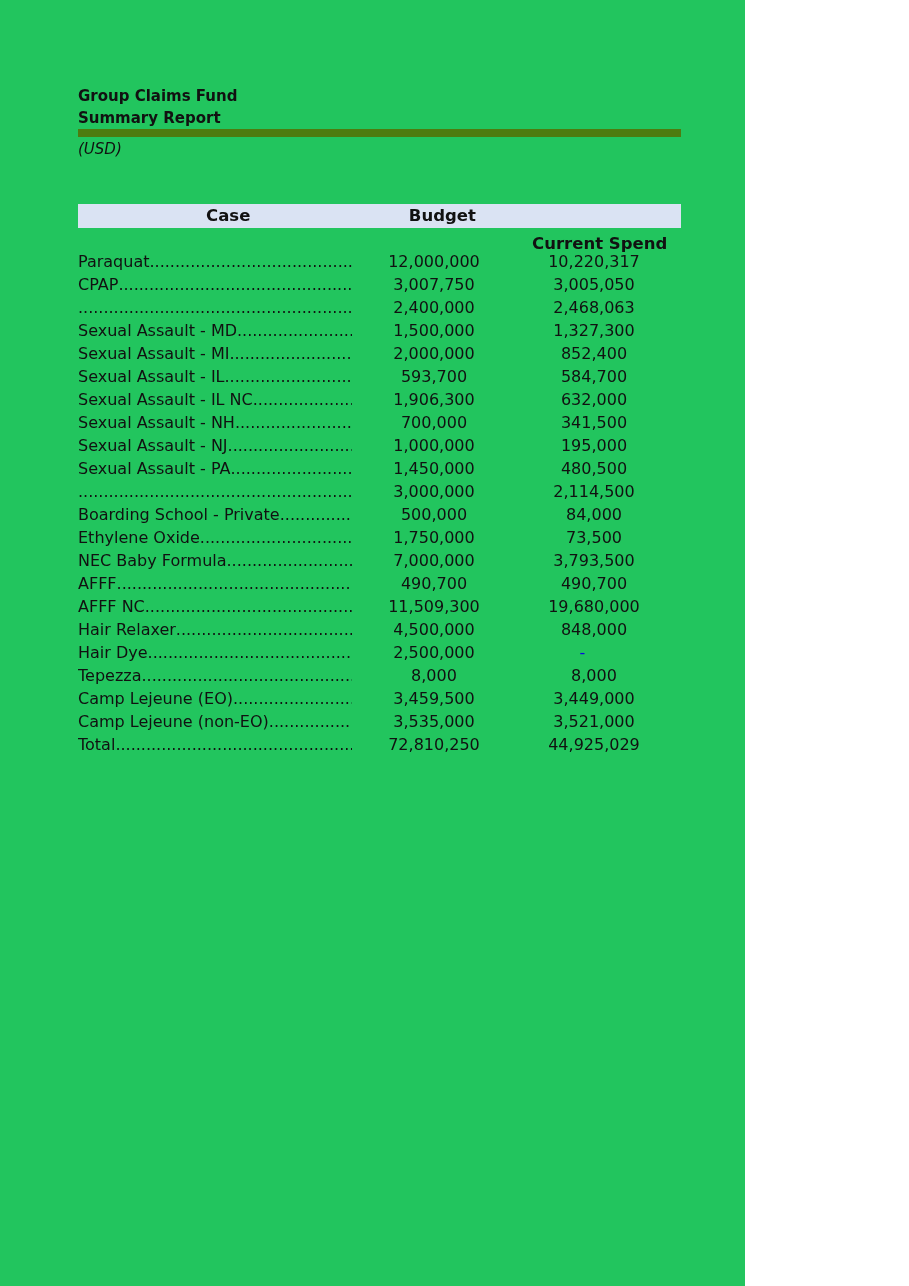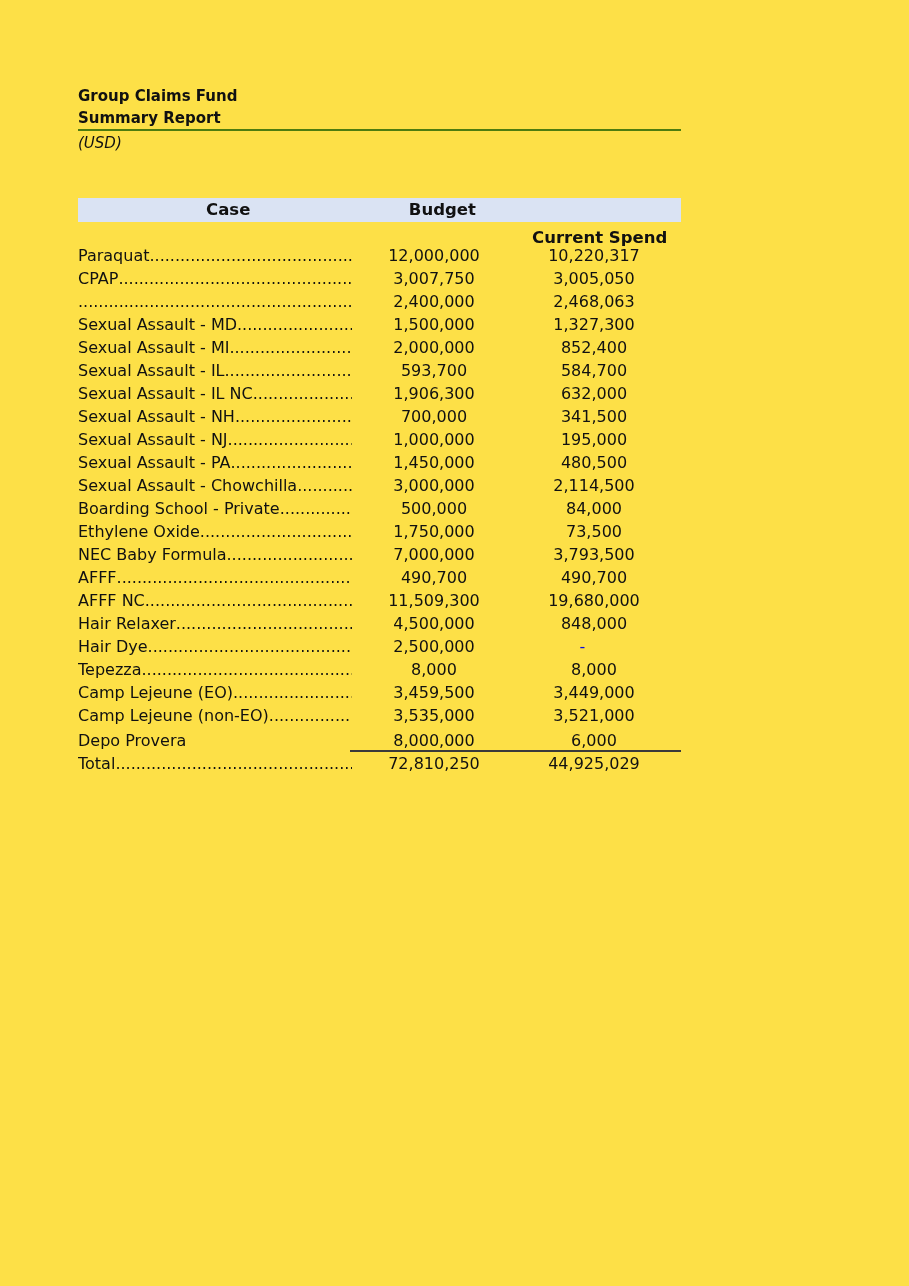--- a/index.html
+++ b/index.html
@@ -5,36 +5,36 @@
   * { margin: 0; padding: 0; box-sizing: border-box; }
   html, body { background: #ffffff; }
   body {
     width: 909px; height: 1286px;
     font-family: "DejaVu Sans", sans-serif;
     color: #111111;
     overflow: hidden;
   }
   .page {
     position: relative;
-    width: 909px; height: 1286px;
-    background: #fde047;
+    width: 745px; height: 1286px;
+    background: #22c55e;
   }
   .content {
     position: absolute;
     left: 78px; top: 85px;
     width: 603px;
   }
   .title-line1 {
     font-size: 15px; font-weight: bold;
     line-height: 23px; white-space: nowrap;
   }
   .title-line2 {
     font-size: 15px; font-weight: bold;
     line-height: 21px; white-space: nowrap;
-    border-bottom: 2px solid #4d7c0f;
+    border-bottom: 8px solid #4d7c0f;
   }
   .subtitle {
     font-size: 15px; font-style: italic;
     line-height: 21px; margin-top: 2px;
   }
   .table { margin-top: 44px; }
   .header-row {
     display: flex;
     height: 24px; line-height: 24px;
     background: #dae3f3;
@@ -169,21 +169,20 @@
           <div class="row">
     <div class="cell-case">
       <span class="case-label">Sexual Assault - PA</span>
       <span class="dot-leader">................................................................................</span>
     </div>
     <div class="cell-num cell-budget">1,450,000</div>
     <div class="cell-num cell-spend">480,500</div>
   </div>
           <div class="row">
     <div class="cell-case">
-      <span class="case-label">Sexual Assault - Chowchilla</span>
       <span class="dot-leader">................................................................................</span>
     </div>
     <div class="cell-num cell-budget">3,000,000</div>
     <div class="cell-num cell-spend">2,114,500</div>
   </div>
           <div class="row">
     <div class="cell-case">
       <span class="case-label">Boarding School - Private</span>
       <span class="dot-leader">................................................................................</span>
     </div>
@@ -255,28 +254,20 @@
     <div class="cell-num cell-spend">3,449,000</div>
   </div>
           <div class="row">
     <div class="cell-case">
       <span class="case-label">Camp Lejeune (non-EO)</span>
       <span class="dot-leader">................................................................................</span>
     </div>
     <div class="cell-num cell-budget">3,535,000</div>
     <div class="cell-num cell-spend">3,521,000</div>
   </div>
-          <div class="row pre-total">
-    <div class="cell-case">
-      <span class="case-label">Depo Provera</span>
-      <span class="dot-leader"></span>
-    </div>
-    <div class="cell-num cell-budget">8,000,000</div>
-    <div class="cell-num cell-spend">6,000</div>
-  </div>
           <div class="row total-row">
     <div class="cell-case">
       <span class="case-label">Total</span>
       <span class="dot-leader">................................................................................</span>
     </div>
     <div class="cell-num cell-budget">72,810,250</div>
     <div class="cell-num cell-spend">44,925,029</div>
   </div>
         </div>
     </div>

